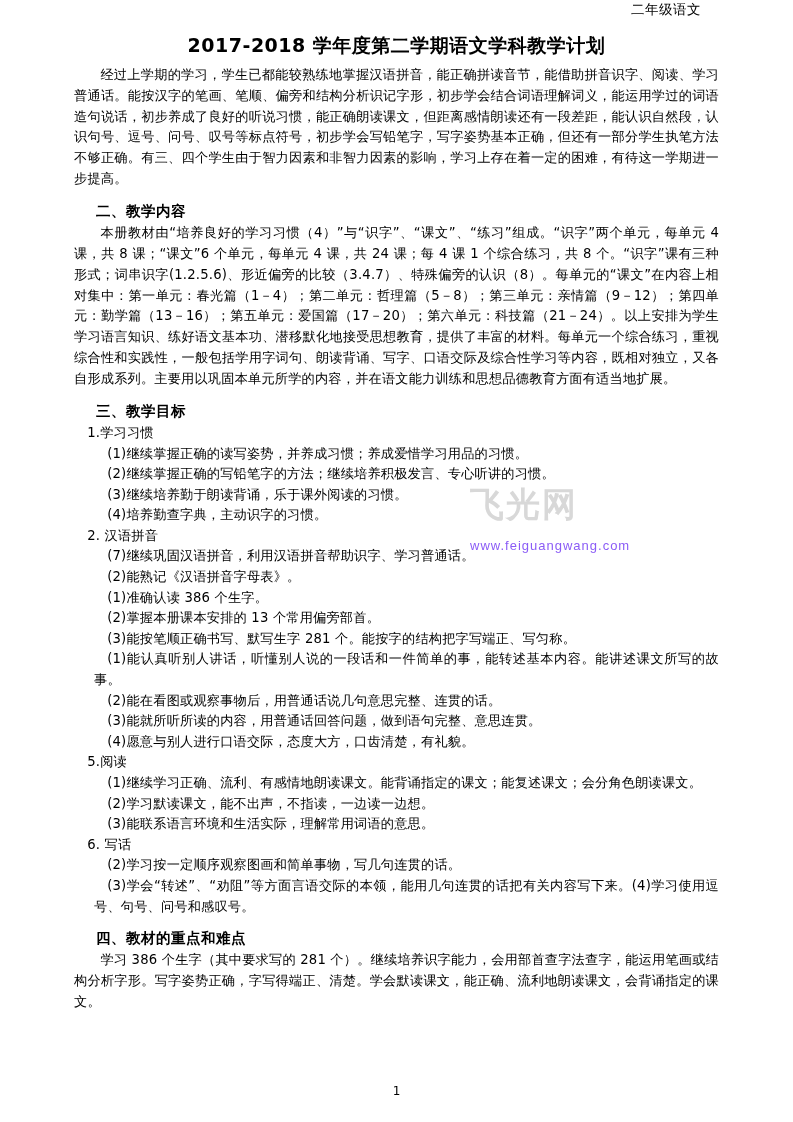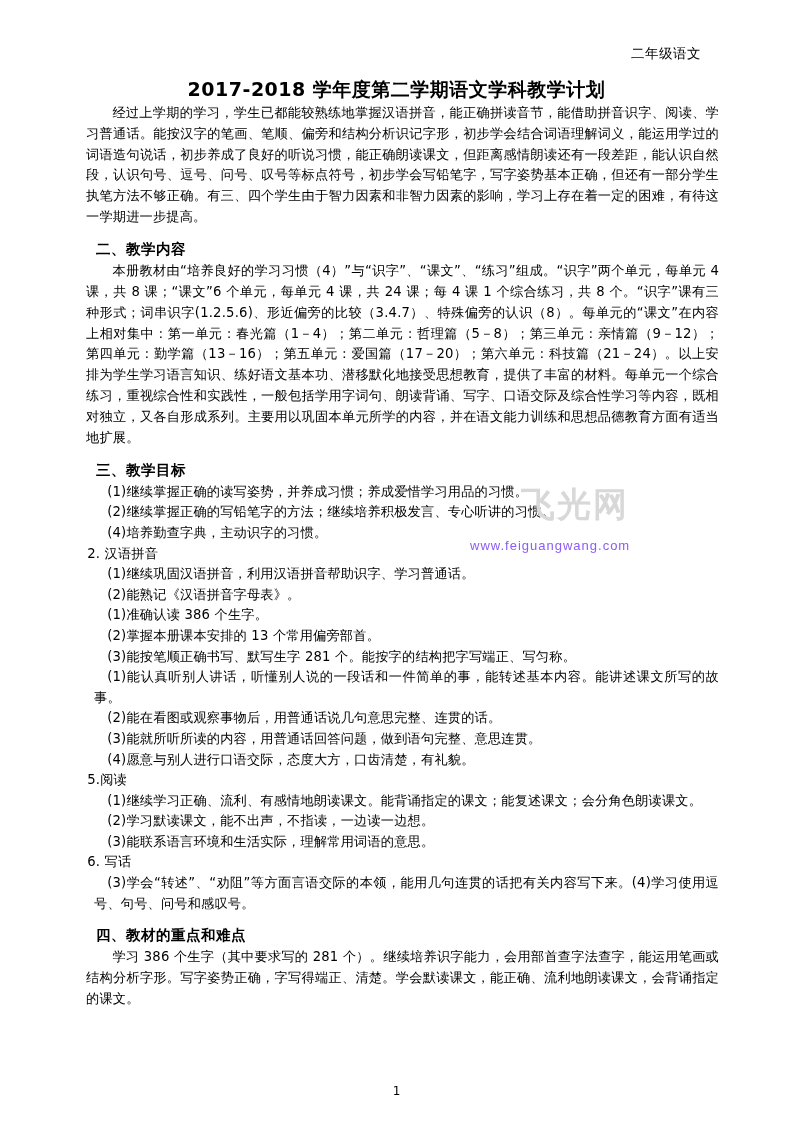--- a/index.html
+++ b/index.html
@@ -23,49 +23,48 @@
     position: absolute;
     left: 74px;
     top: 0;
     width: 645px;
     height: 1122px;
   }
   .header-right {
     text-align: right;
     font-size: 13.5px;
     line-height: 1.4;
-    padding-top: 44px;
     padding-right: 18px;
     letter-spacing: 0.5px;
   }
   .doc-title {
     text-align: center;
     font-size: 19px;
     font-weight: bold;
     letter-spacing: 0.5px;
     margin-top: 14px;
+    margin-bottom: 6px;
   }
   .section-head {
     font-size: 14.5px;
     font-weight: bold;
     margin: 12px 0 2px 0;
     padding-left: 22px;
     letter-spacing: 0.5px;
   }
   p.body {
     font-size: 13.2px;
     line-height: 1.58;
     margin: 0;
     text-align: justify;
     text-justify: inter-ideograph;
     letter-spacing: 0.2px;
   }
   p.indent {
     text-indent: 2em;
-    margin-left: 12px;
   }
   .list-line {
     font-size: 13.2px;
     line-height: 1.56;
     margin: 0;
     text-align: justify;
     text-justify: inter-ideograph;
     letter-spacing: 0.2px;
   }
   .list-line.sub {
@@ -91,21 +90,20 @@
     width: 210px;
     height: 90px;
     pointer-events: none;
     user-select: none;
   }
   .wm-main {
     font-size: 34px;
     font-weight: bold;
     color: #d8d8d8;
     letter-spacing: 2px;
-    text-align: center;
     line-height: 1;
     font-family: "DejaVu Sans", sans-serif;
   }
   .wm-sub {
     font-size: 13px;
     color: #8b5cf6;
     letter-spacing: 1px;
     text-align: left;
     margin-top: 17px;
     font-family: "Liberation Sans", sans-serif;
@@ -120,38 +118,41 @@
     <div class="header-right">二年级语文</div>
 
     <div class="doc-title">2017-2018 学年度第二学期语文学科教学计划</div>
 
     <p class="body indent">经过上学期的学习，学生已都能较熟练地掌握汉语拼音，能正确拼读音节，能借助拼音识字、阅读、学习普通话。能按汉字的笔画、笔顺、偏旁和结构分析识记字形，初步学会结合词语理解词义，能运用学过的词语造句说话，初步养成了良好的听说习惯，能正确朗读课文，但距离感情朗读还有一段差距，能认识自然段，认识句号、逗号、问号、叹号等标点符号，初步学会写铅笔字，写字姿势基本正确，但还有一部分学生执笔方法不够正确。有三、四个学生由于智力因素和非智力因素的影响，学习上存在着一定的困难，有待这一学期进一步提高。</p>
 
     <div class="section-head">二、教学内容</div>
     <p class="body indent">本册教材由“培养良好的学习习惯（4）”与“识字”、“课文”、“练习”组成。“识字”两个单元，每单元 4 课，共 8 课；“课文”6 个单元，每单元 4 课，共 24 课；每 4 课 1 个综合练习，共 8 个。“识字”课有三种形式；词串识字(1.2.5.6)、形近偏旁的比较（3.4.7）、特殊偏旁的认识（8）。每单元的“课文”在内容上相对集中：第一单元：春光篇（1－4）；第二单元：哲理篇（5－8）；第三单元：亲情篇（9－12）；第四单元：勤学篇（13－16）；第五单元：爱国篇（17－20）；第六单元：科技篇（21－24）。以上安排为学生学习语言知识、练好语文基本功、潜移默化地接受思想教育，提供了丰富的材料。每单元一个综合练习，重视综合性和实践性，一般包括学用字词句、朗读背诵、写字、口语交际及综合性学习等内容，既相对独立，又各自形成系列。主要用以巩固本单元所学的内容，并在语文能力训练和思想品德教育方面有适当地扩展。</p>
 
     <div class="section-head">三、教学目标</div>
+    <p class="list-line num">1.学习习惯</p>
     <p class="list-line sub">(1)继续掌握正确的读写姿势，并养成习惯；养成爱惜学习用品的习惯。</p>
     <p class="list-line sub">(2)继续掌握正确的写铅笔字的方法；继续培养积极发言、专心听讲的习惯。</p>
+    <p class="list-line sub">(3)继续培养勤于朗读背诵，乐于课外阅读的习惯。</p>
     <p class="list-line sub">(4)培养勤查字典，主动识字的习惯。</p>
     <p class="list-line num">2. 汉语拼音</p>
-    <p class="list-line sub">(1)继续巩固汉语拼音，利用汉语拼音帮助识字、学习普通话。</p>
+    <p class="list-line sub">(7)继续巩固汉语拼音，利用汉语拼音帮助识字、学习普通话。</p>
     <p class="list-line sub">(2)能熟记《汉语拼音字母表》。</p>
     <p class="list-line sub">(1)准确认读 386 个生字。</p>
     <p class="list-line sub">(2)掌握本册课本安排的 13 个常用偏旁部首。</p>
     <p class="list-line sub">(3)能按笔顺正确书写、默写生字 281 个。能按字的结构把字写端正、写匀称。</p>
     <p class="list-line sub">(1)能认真听别人讲话，听懂别人说的一段话和一件简单的事，能转述基本内容。能讲述课文所写的故事。</p>
     <p class="list-line sub">(2)能在看图或观察事物后，用普通话说几句意思完整、连贯的话。</p>
     <p class="list-line sub">(3)能就所听所读的内容，用普通话回答问题，做到语句完整、意思连贯。</p>
     <p class="list-line sub">(4)愿意与别人进行口语交际，态度大方，口齿清楚，有礼貌。</p>
     <p class="list-line num">5.阅读</p>
     <p class="list-line sub">(1)继续学习正确、流利、有感情地朗读课文。能背诵指定的课文；能复述课文；会分角色朗读课文。</p>
     <p class="list-line sub">(2)学习默读课文，能不出声，不指读，一边读一边想。</p>
     <p class="list-line sub">(3)能联系语言环境和生活实际，理解常用词语的意思。</p>
     <p class="list-line num">6. 写话</p>
+    <p class="list-line sub">(2)学习按一定顺序观察图画和简单事物，写几句连贯的话。</p>
     <p class="list-line sub">(3)学会“转述”、“劝阻”等方面言语交际的本领，能用几句连贯的话把有关内容写下来。(4)学习使用逗号、句号、问号和感叹号。</p>
 
     <div class="section-head">四、教材的重点和难点</div>
     <p class="body indent">学习 386 个生字（其中要求写的 281 个）。继续培养识字能力，会用部首查字法查字，能运用笔画或结构分析字形。写字姿势正确，字写得端正、清楚。学会默读课文，能正确、流利地朗读课文，会背诵指定的课文。</p>
 
   </div>
 
   <div class="watermark">
     <div class="wm-main">飞光网</div>
     <div class="wm-sub">www.feiguangwang.com</div>

